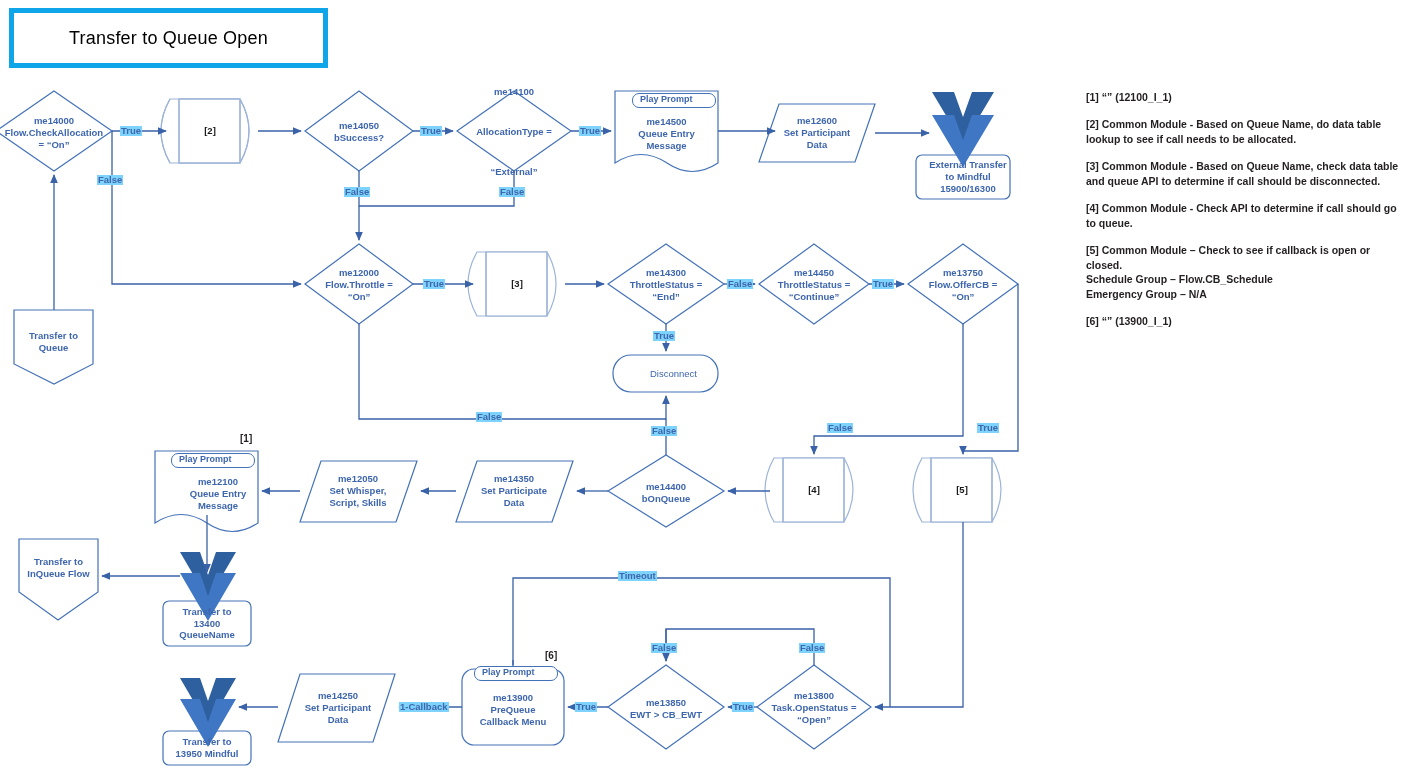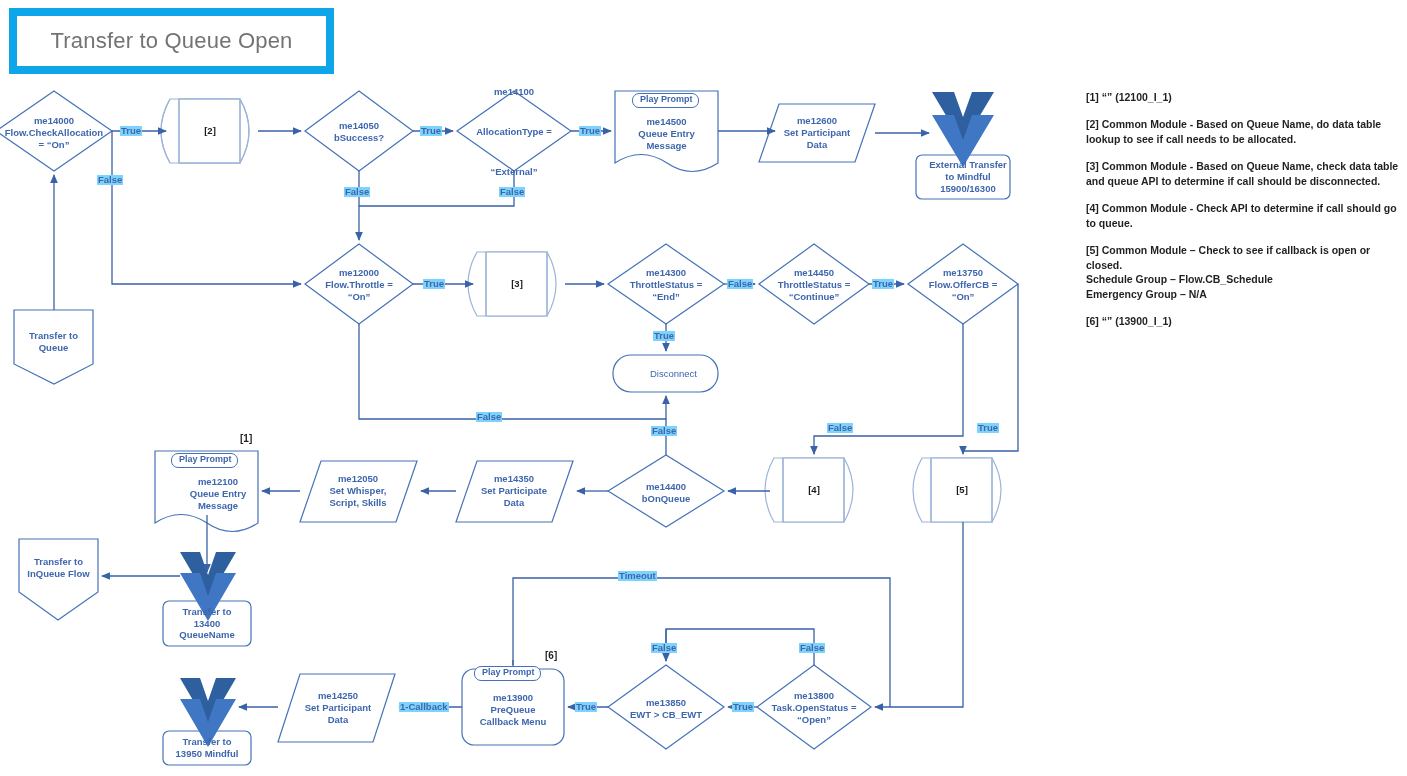--- a/index.html
+++ b/index.html
@@ -7,23 +7,23 @@
   body{
     font-family:"Liberation Sans","DejaVu Sans",sans-serif;
     width:1407px;height:776px;overflow:hidden;position:relative;
   }
   #stage{position:relative;width:1407px;height:776px;background:#fff;}
   #svgroot{position:absolute;left:0;top:0;width:1407px;height:776px;}
 
   
   .title-box{
     position:absolute;left:9px;top:8px;width:309px;height:50px;
-    border:8px solid #0ea5e9;background:#fff;
+    border:5px solid #0ea5e9;background:#fff;
     display:flex;align-items:center;justify-content:center;
-    font-size:22px;color:#737373;letter-spacing:.2px;white-space:nowrap;
+    font-size:18px;color:#000000;letter-spacing:.2px;white-space:nowrap;
   }
 
   
   .legend{position:absolute;left:1086px;top:90px;width:316px;color:#231f20;}
   .legend p{margin:0 0 13px 0;font-size:10.5px;line-height:1.38;font-weight:bold;}
   .legend p:last-child{margin-bottom:0;}
 
   
   .nodetext{
     position:absolute;display:flex;flex-direction:column;
@@ -39,21 +39,21 @@
     position:absolute;font-size:9.5px;color:#3e66ad;font-weight:bold;
     background:#7dd3fc;padding:0 1px;white-space:nowrap;line-height:1;
   }
   .reftag{
     position:absolute;font-size:10px;color:#231f20;font-weight:bold;
     white-space:nowrap;line-height:1;
   }
   
   .pp{
     position:absolute;border:1px solid #4472b8;border-radius:7px;background:#fff;
-    color:#3e66ad;font-size:9px;font-weight:bold;padding:1px 5px 2px 7px;
+    color:#3e66ad;font-size:9px;font-weight:bold;padding:1px 22px 2px 7px;
     white-space:nowrap;line-height:1.1;
   }
 </style>
 </head>
 <body>
 
 <div id="stage">
 
   <div class="title-box">Transfer to Queue Open</div>
 

